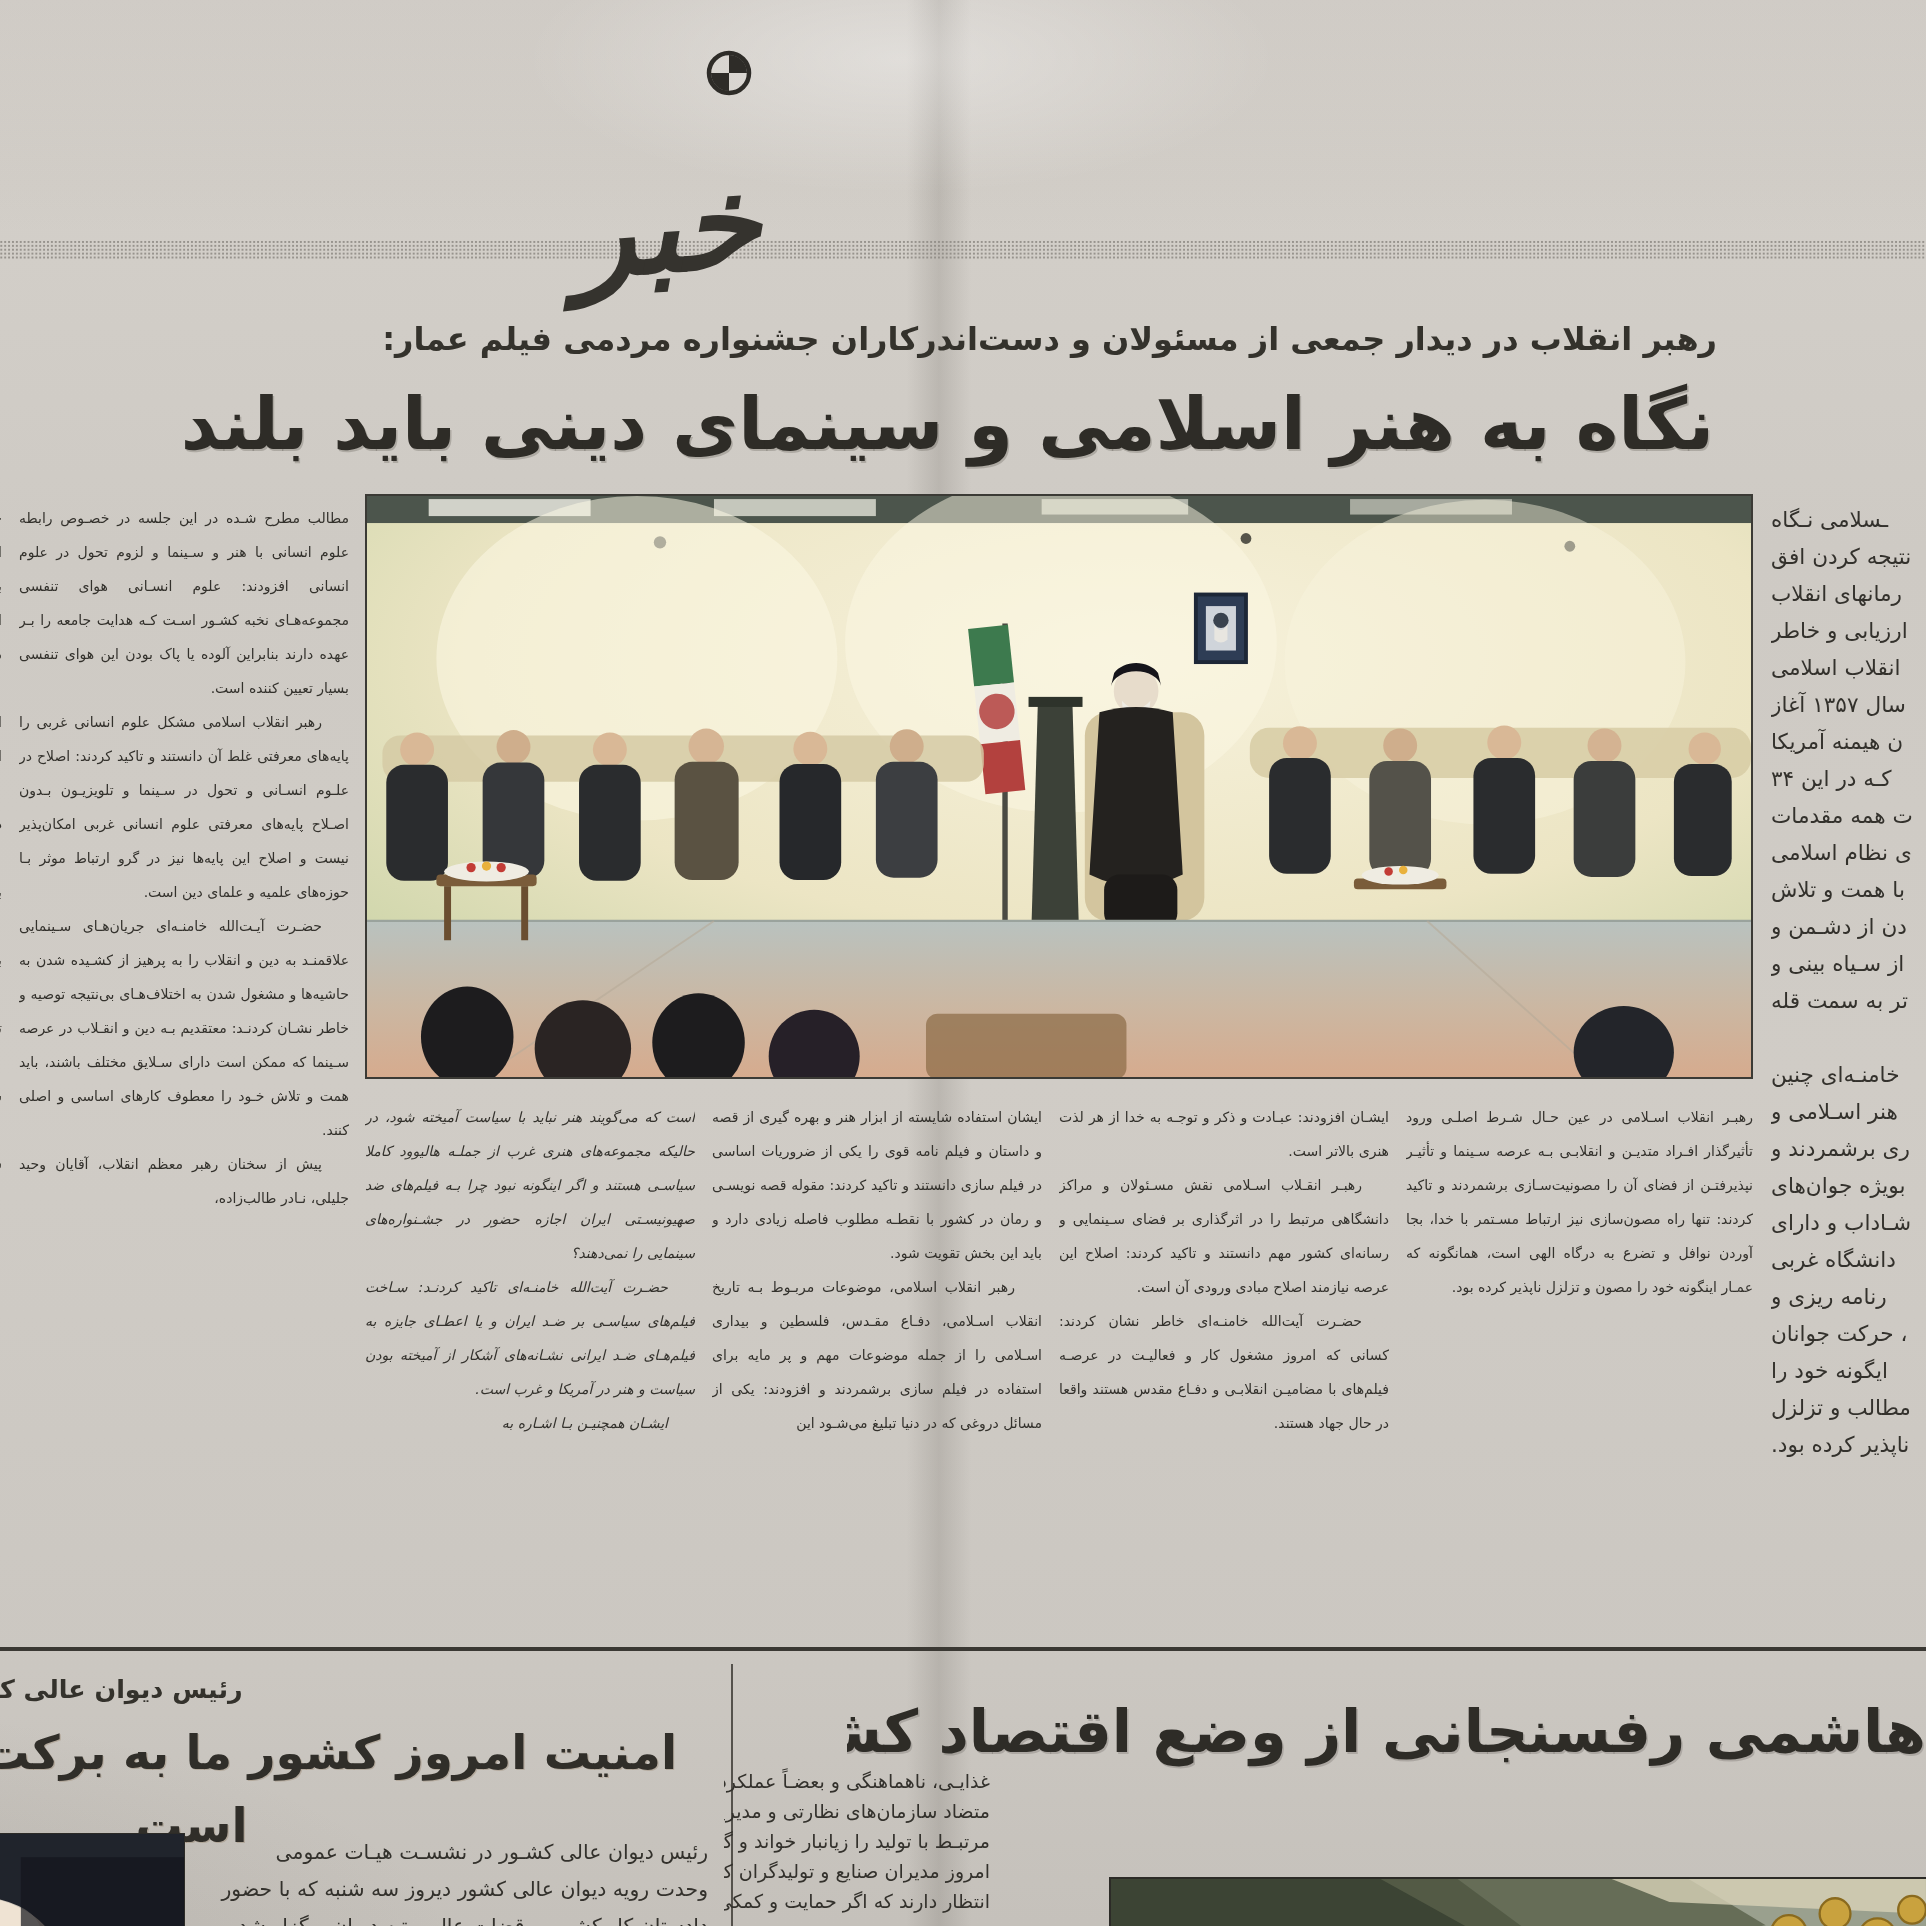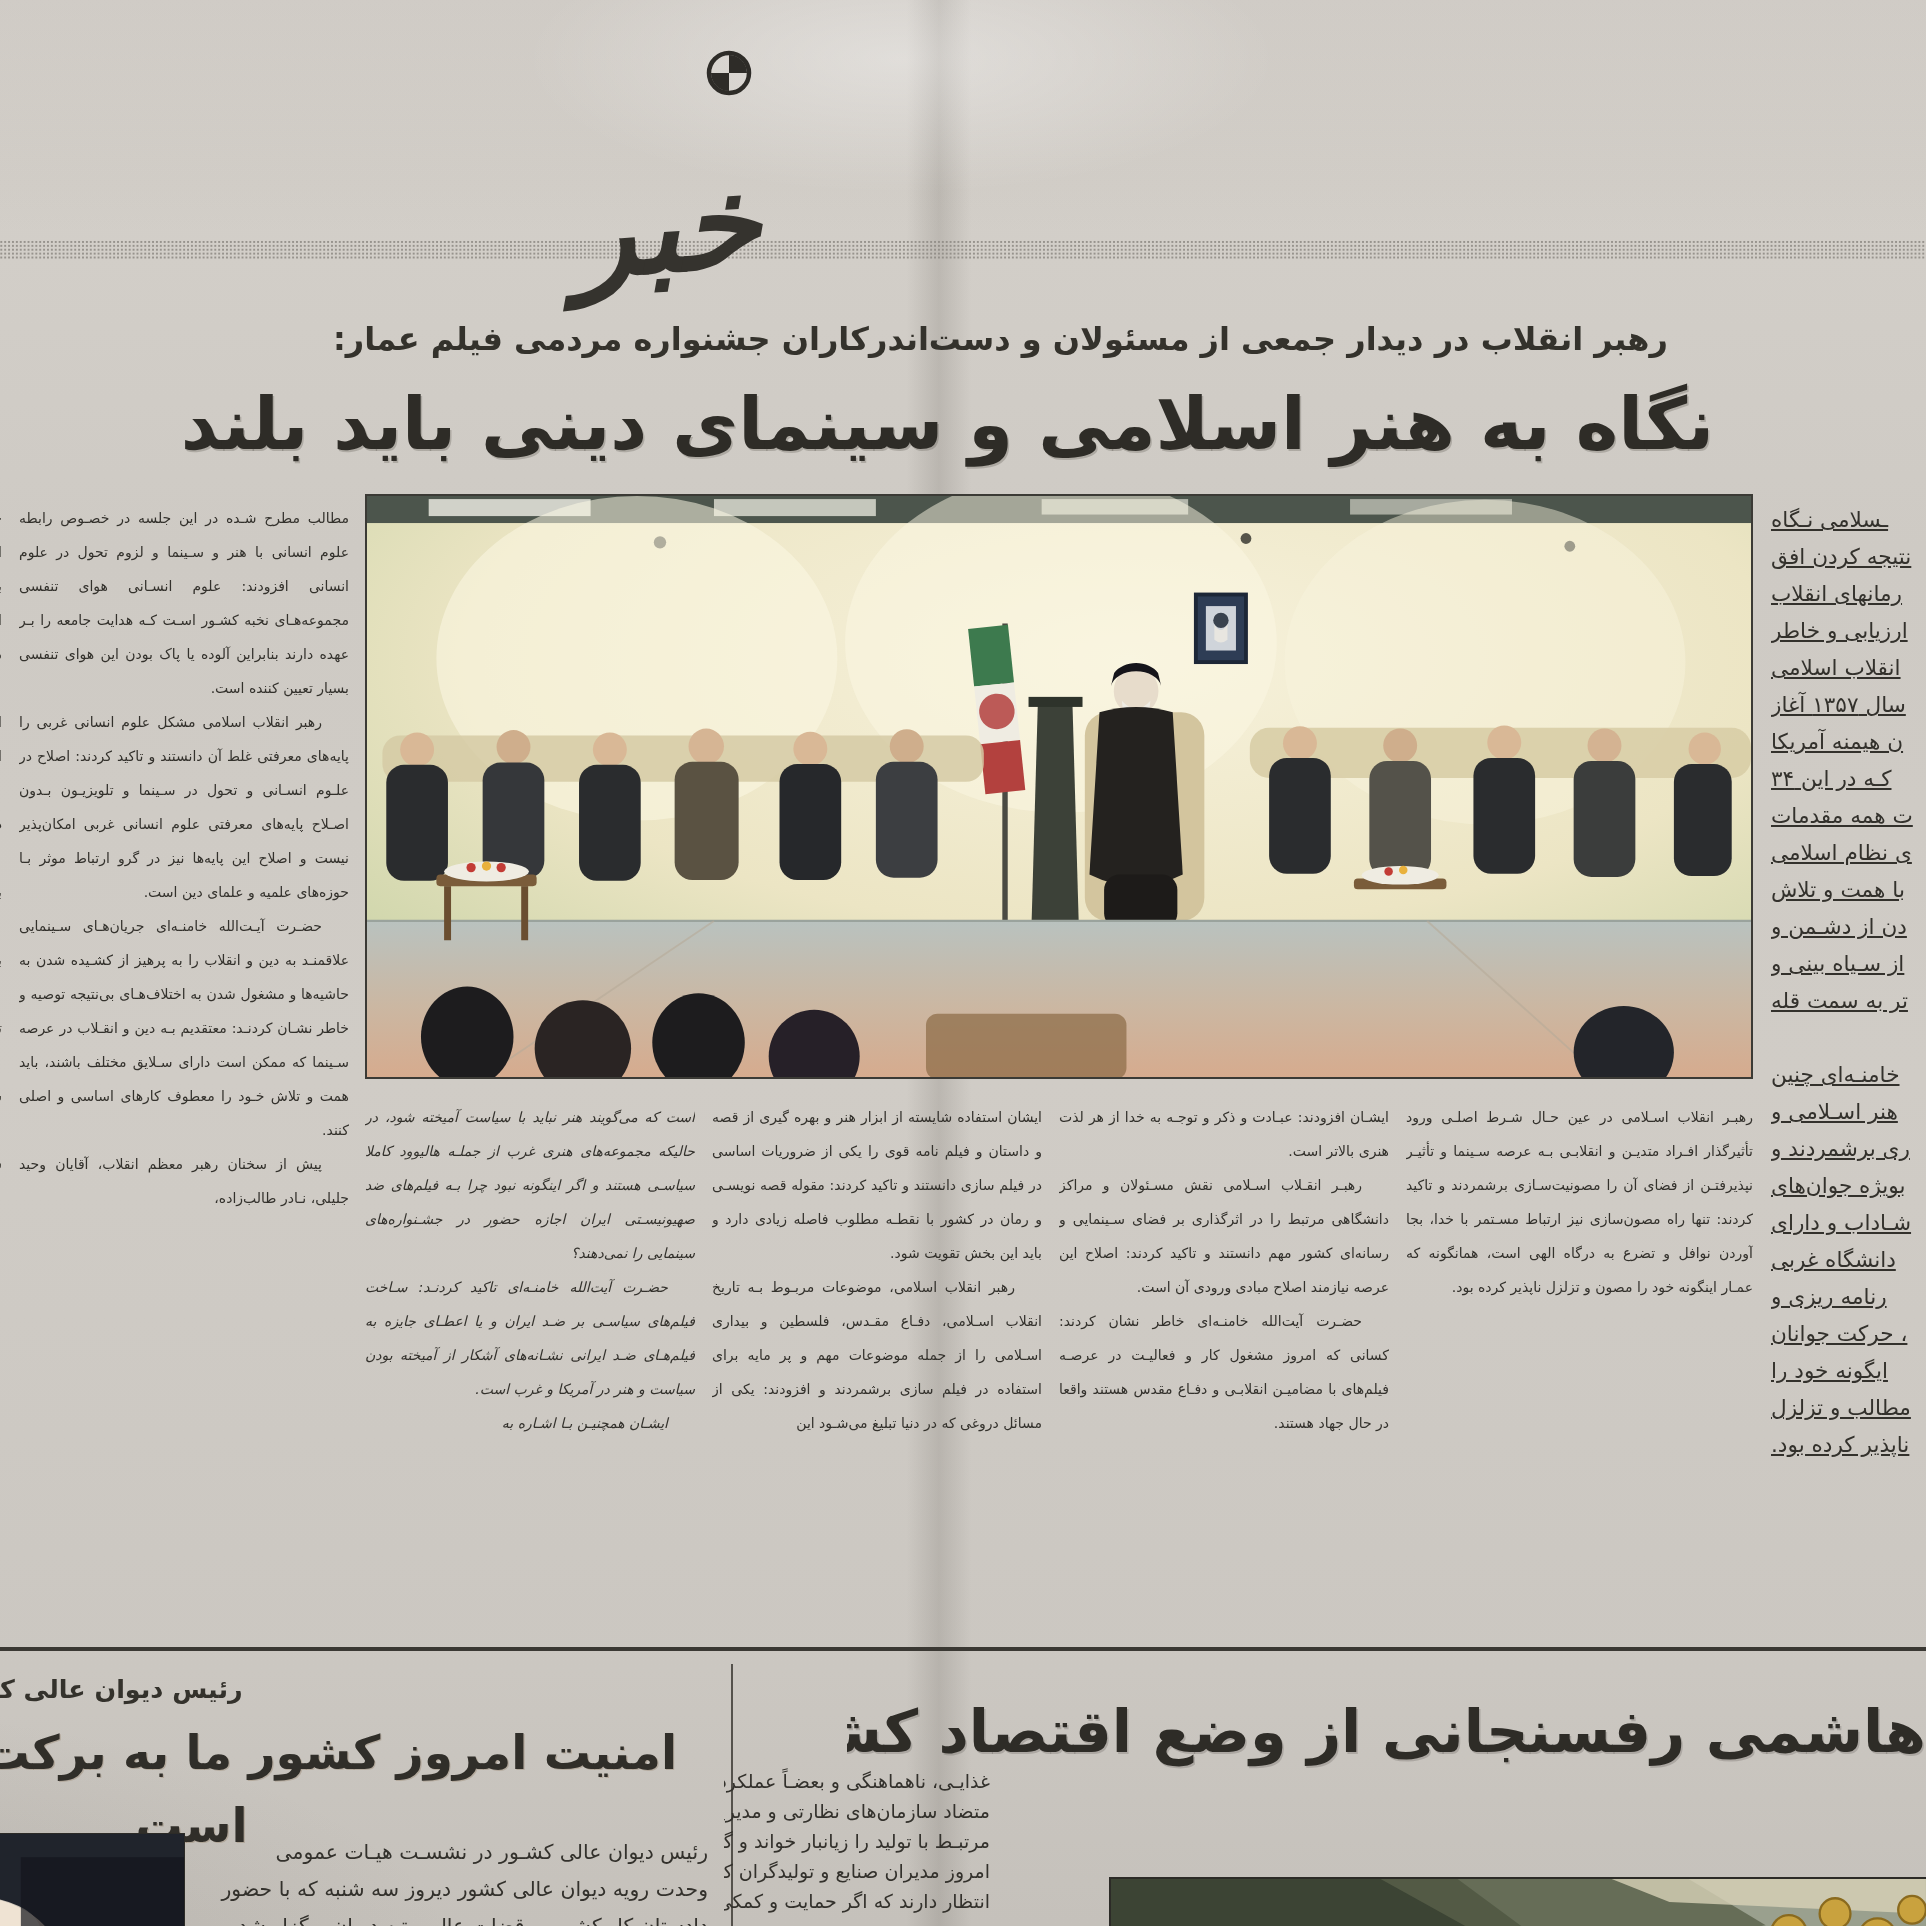--- a/index.html
+++ b/index.html
@@ -14,22 +14,22 @@
          linear-gradient(180deg, rgba(120,112,100,.10), transparent 12%),
          radial-gradient(925px 347px at 20% 100%, rgba(96,90,80,.16), transparent 75%);}
   .halftone{background-image:radial-gradient(#8d8983 0.7px, transparent 0.7px);background-size:3.9px 3.9px;}
   .abs{position:absolute;}
   .top-rule{left:0;top:240px;width:2697px;height:20px;opacity:.85;}
   .reg-mark{left:1475px;top:48px;width:50px;height:50px;}
   .kicker-mark{left:1341px;top:146px;width:193px;height:162px;font-size:127px;font-weight:bold;
       font-style:italic;text-align:center;line-height:162px;color:#35332e;transform:rotate(-4deg);}
 
   
-  .article-kicker{left:1104px;top:308px;width:1448px;height:62px;font-size:32px;font-weight:bold;
-      text-align:left;line-height:62px;color:#34322c;}
+  .article-kicker{left:1040px;top:308px;width:1448px;height:62px;font-size:32px;font-weight:bold;
+      text-align:right;line-height:62px;color:#34322c;}
   .main-headline{left:917px;top:374px;width:1603px;height:104px;font-size:72px;font-weight:bold;
       text-align:center;line-height:100px;letter-spacing:-0.8px;color:#2e2c27;
       text-shadow:1.5px 1.5px 0 rgba(70,66,58,.25);}
 
   
   .photo{left:1136px;top:494px;width:1388px;height:585px;border:2.7px solid #3b3a35;box-sizing:border-box;background:#e9e4cf;}
   .photo svg{display:block;width:100%;height:100%;}
 
   
   .col{position:absolute;direction:rtl;text-align:justify;font-size:14px;line-height:34px;overflow:hidden;color:#33312c;}
@@ -212,21 +212,21 @@
         <ellipse cx="260" cy="1400" rx="120" ry="130"></ellipse>
         <ellipse cx="560" cy="1430" rx="125" ry="125" fill="#2a2423"></ellipse>
         <ellipse cx="860" cy="1415" rx="120" ry="128"></ellipse>
         <ellipse cx="1160" cy="1450" rx="118" ry="120" fill="#262028"></ellipse>
         <ellipse cx="3260" cy="1440" rx="130" ry="120" fill="#23252a"></ellipse>
       </g>
       <rect x="1450" y="1340" width="520" height="170" rx="30" fill="#8a6a44" opacity=".7"></rect>
     </svg>
   </div>
 
-  <div class="frag-col" style="left:2542px;top:501px;width:155px;height:1121px;text-decoration:underline;">
+  <div class="frag-col" style="left:2542px;top:501px;width:155px;height:1121px;">
       <div class="frag-line">ـسلامی نـگاه</div>
       <div class="frag-line">نتیجه کردن افق</div>
       <div class="frag-line">رمانهای انقلاب</div>
       <div class="frag-line">ارزیابی و خاطر</div>
       <div class="frag-line">انقلاب اسلامی</div>
       <div class="frag-line">سال ۱۳۵۷ آغاز</div>
       <div class="frag-line">ن هیمنه آمریکا</div>
       <div class="frag-line">کـه در این ۳۴</div>
       <div class="frag-line">ت همه مقدمات</div>
       <div class="frag-line">ی نظام اسلامی</div>

